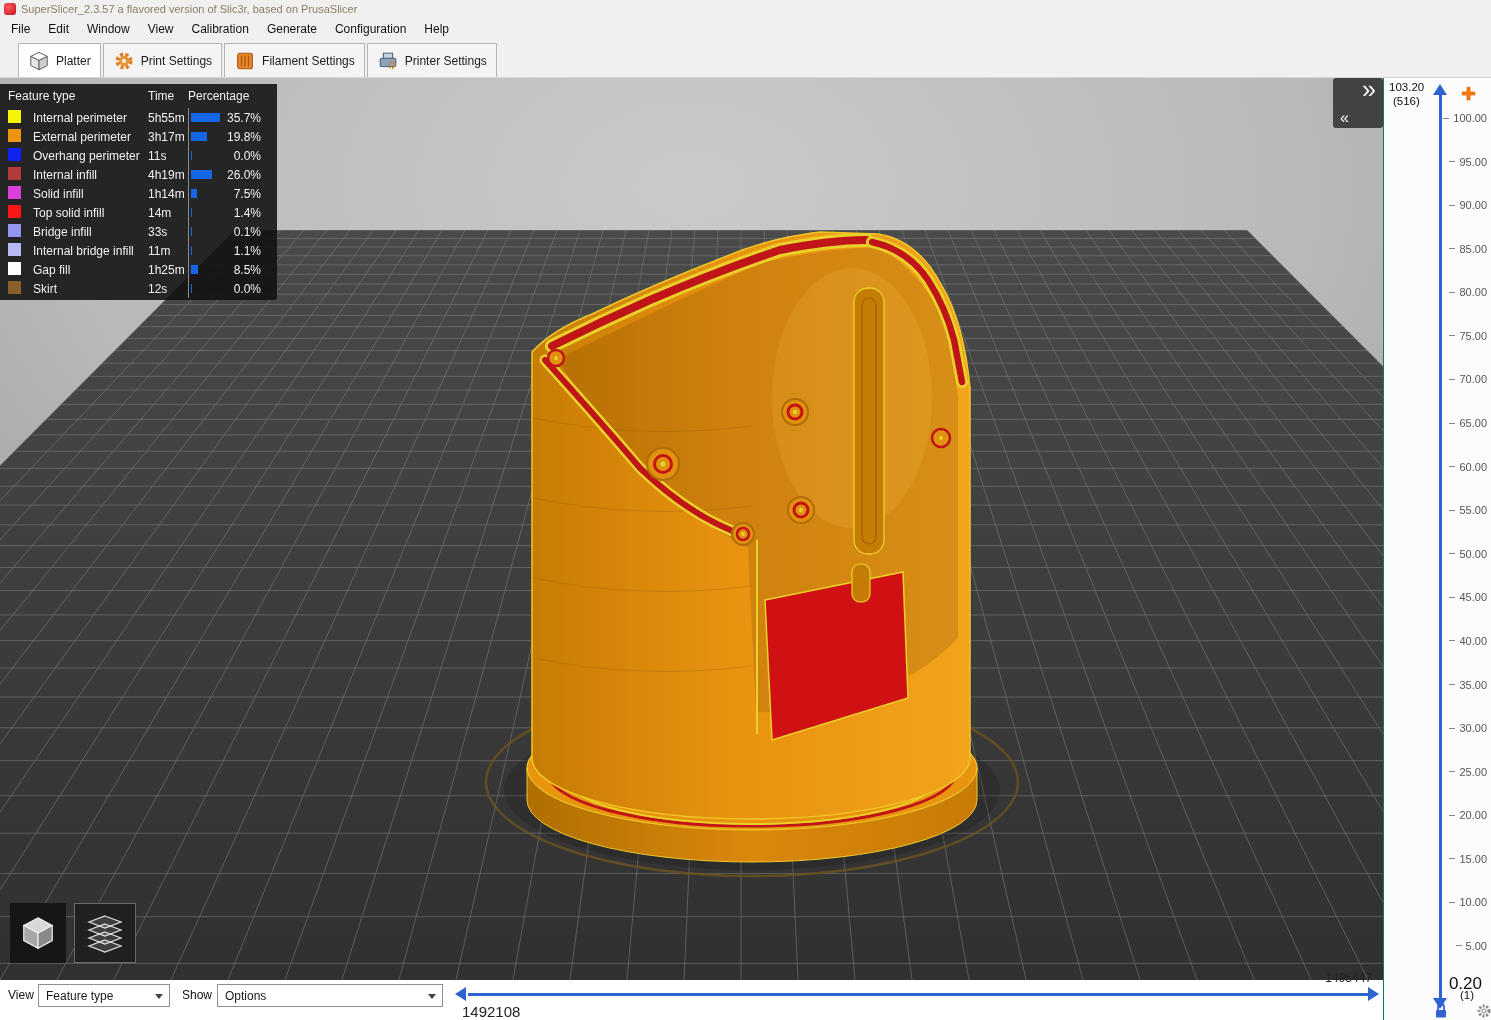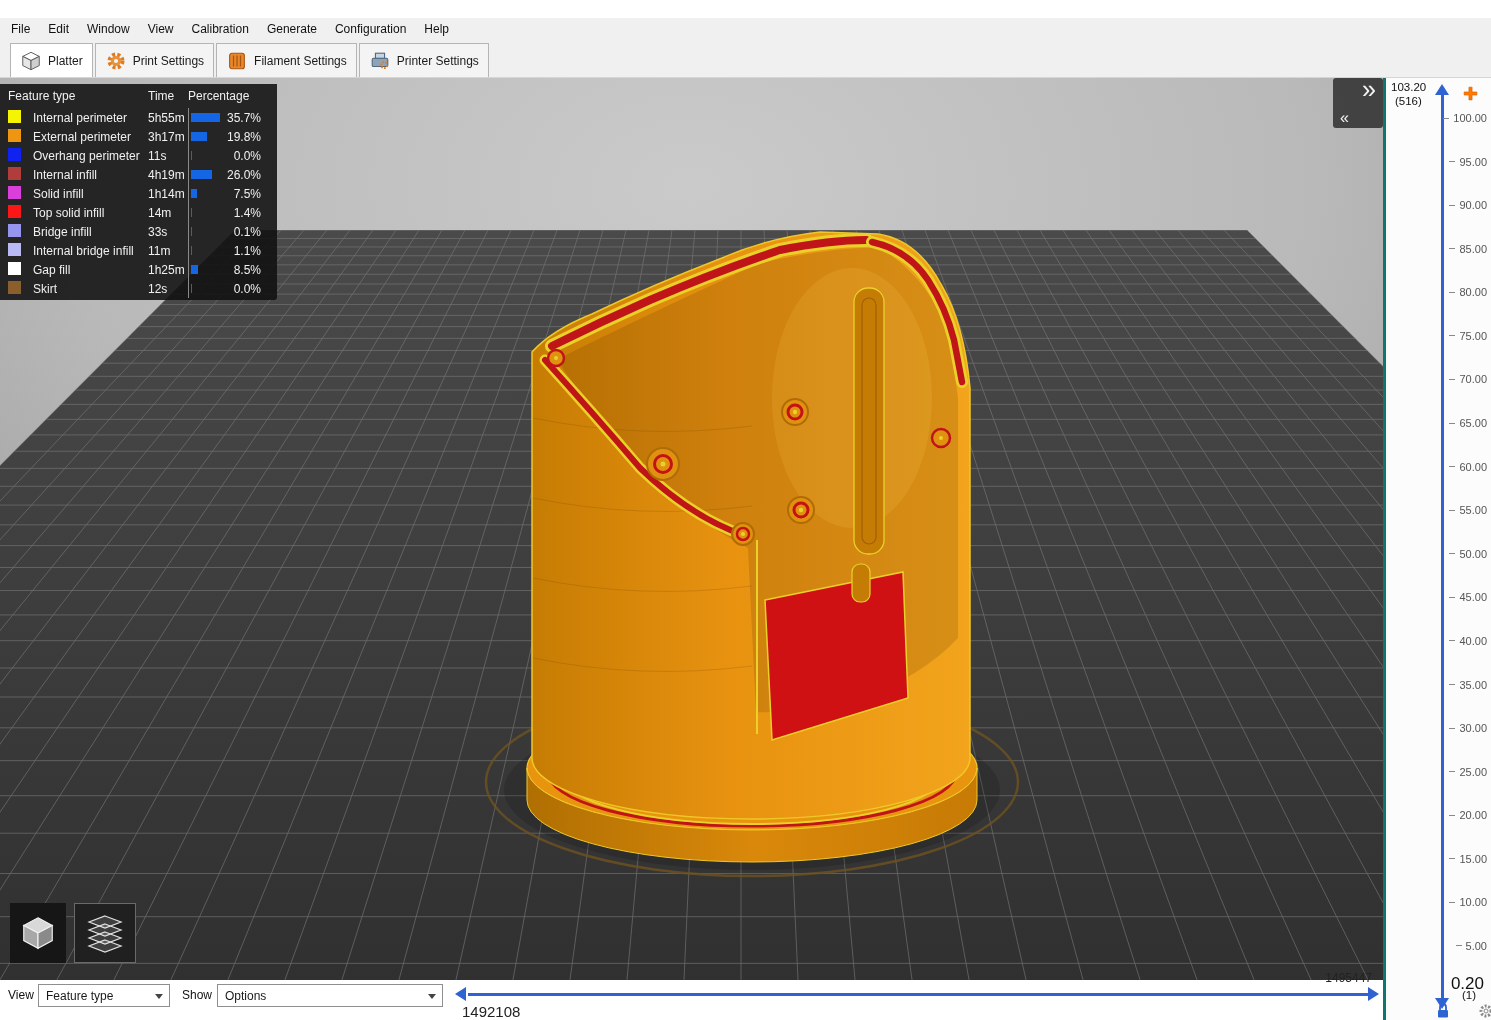--- a/index.html
+++ b/index.html
@@ -12,21 +12,21 @@
   .app-logo{width:12px;height:12px;border-radius:3px;background:radial-gradient(circle at 35% 35%,#ff5a5a,#c01222);}
   .title-text{font-size:11px;color:#8a7e63;white-space:nowrap;}
 
   
   .menubar{position:absolute;left:0;top:18px;width:1491px;height:22px;background:#f0f0f0;
            display:flex;align-items:center;padding-left:2px;box-sizing:border-box;text-align:center;}
   .menu-item{padding:3px 9px;font-size:12px;color:#111;cursor:default;}
 
   
   .tabbar{position:absolute;left:0;top:40px;width:1491px;height:38px;background:#f0f0f0;
-          display:flex;align-items:flex-end;padding-left:10px;box-sizing:border-box;border-bottom:1px solid #d6d6d6;}
+          display:flex;align-items:flex-end;padding-left:18px;box-sizing:border-box;border-bottom:1px solid #d6d6d6;}
   .tab{display:flex;align-items:center;gap:6px;height:34px;padding:0 9px;background:#f4f4f4;
        border:1px solid #b5b5b5;border-bottom:none;margin-right:2px;font-size:12px;box-sizing:border-box;}
   .tab.selected{background:#ffffff;}
   .tab svg{display:block;}
 
   
   .viewport{position:absolute;left:0;top:78px;width:1383px;height:902px;overflow:hidden;}
 
   
   .legend{position:absolute;left:0;top:84px;width:277px;background:rgba(16,16,16,0.88);
@@ -70,21 +70,21 @@
   .h-track{position:absolute;left:468px;top:13px;width:900px;height:3px;background:#2f63d2;}
   .h-arrow-left{position:absolute;left:455px;top:7px;width:0;height:0;
                 border-top:7px solid transparent;border-bottom:7px solid transparent;border-right:11px solid #2f63d2;}
   .h-arrow-right{position:absolute;left:1368px;top:7px;width:0;height:0;
                  border-top:7px solid transparent;border-bottom:7px solid transparent;border-left:11px solid #2f63d2;}
   .h-max{position:absolute;left:1297px;top:971px;width:75px;text-align:right;font-size:12px;color:#222;}
   .h-min{position:absolute;left:462px;top:1003px;font-size:15px;color:#222;}
 
   
   .rpanel{position:absolute;left:1383px;top:78px;width:108px;height:942px;background:#fcfcfc;
-          border-left:3px solid #0f766e;box-sizing:border-box;}
+          border-left:1px solid #0f766e;box-sizing:border-box;}
   .r-topval{position:absolute;left:5px;top:3px;font-size:11.5px;color:#111;}
   .r-toplayer{position:absolute;left:9px;top:17px;font-size:11.5px;color:#111;}
   .r-botval{position:absolute;left:4px;top:896px;width:94px;text-align:right;font-size:17px;color:#111;}
   .r-botlayer{position:absolute;left:0;top:911px;width:90px;text-align:right;font-size:11.5px;color:#111;}
   .v-track{position:absolute;left:55px;top:16px;width:3px;height:906px;background:#2f63d2;}
   .v-arrow-up{position:absolute;left:49px;top:6px;width:0;height:0;
               border-left:7px solid transparent;border-right:7px solid transparent;border-bottom:11px solid #2f63d2;}
   .v-arrow-down{position:absolute;left:49px;top:920px;width:0;height:0;
                 border-left:7px solid transparent;border-right:7px solid transparent;border-top:11px solid #2f63d2;}
   .ticks{position:absolute;left:0;top:34px;right:4px;height:840px;
@@ -94,20 +94,24 @@
   .tick-label{font-size:11px;color:#555;}
   .plus-icon{position:absolute;left:76px;top:7px;}
   .lock-icon{position:absolute;left:50px;top:924px;}
   .gear-small{position:absolute;left:92px;top:925px;}
 </style>
 </head>
 <body>
 
 <div class="app">
 
+  <div class="titlebar">
+    <div class="app-logo"></div>
+    <div class="title-text">SuperSlicer_2.3.57 a flavored version of Slic3r, based on PrusaSlicer</div>
+  </div>
 
   <div class="menubar">
 
       <span class="menu-item">File</span>
 
       <span class="menu-item">Edit</span>
 
       <span class="menu-item">Window</span>
 
       <span class="menu-item">View</span>

